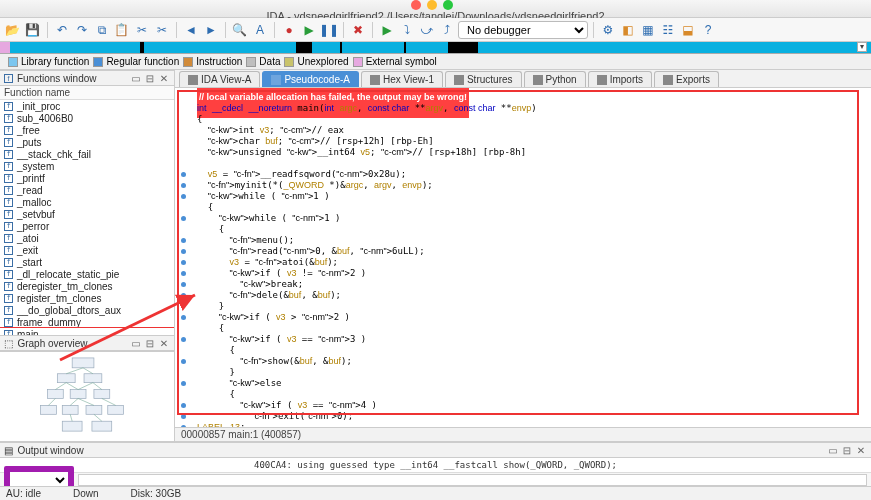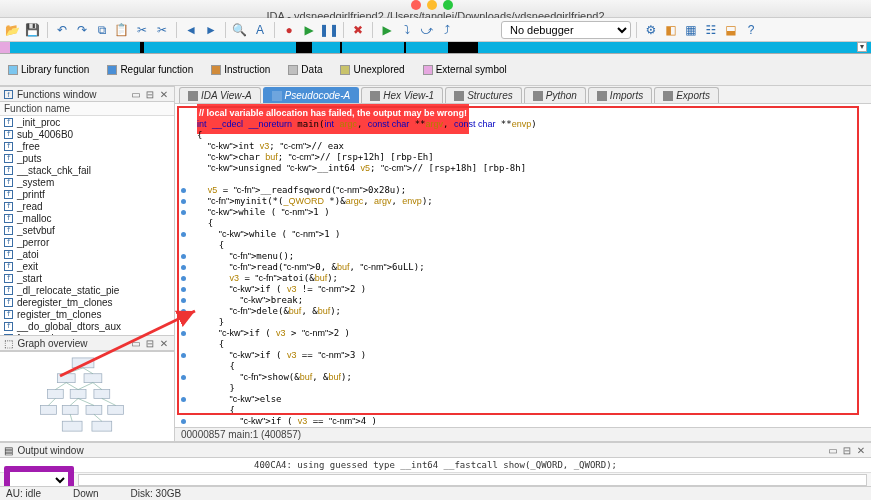--- a/index.html
+++ b/index.html
@@ -13,47 +13,47 @@
   .dot.g { background: #28c840; }
   .title { flex: 1; text-align: center; font-size: 11px; color: #444; }
   
   .toolbar { height: 24px; background: #f7f7f7; border-bottom: 1px solid #ccc; display: flex; align-items: center; padding: 0 4px; gap: 2px; }
   .tbtn { width: 18px; height: 18px; display: flex; align-items: center; justify-content: center; border: 1px solid transparent; border-radius: 3px; color: #3b6ea5; cursor: pointer; font-size: 12px; }
   .tsep { width: 1px; height: 16px; background: #ccc; margin: 0 3px; }
   .tbtn.red { color: #c33; }
   .tbtn.green { color: #2a9d3a; }
   .tbtn.blue { color: #2d6cb0; }
   .tbtn.orange { color: #d88a2a; }
-  .dbg-select { height: 18px; font-size: 11px; border: 1px solid #bbb; border-radius: 3px; padding: 0 4px; background: #fff; min-width: 130px; margin-left: 43px; }
+  .dbg-select { height: 18px; font-size: 11px; border: 1px solid #bbb; border-radius: 3px; padding: 0 4px; background: #fff; min-width: 130px; }
   
   .navstrip { height: 12px; background: #08b0e0; border-bottom: 1px solid #aaa; position: relative; }
   .navstrip .mark { position: absolute; top: 0; bottom: 0; width: 2px; background: #000; }
   .navstrip .blk { position: absolute; top:0; bottom:0; background:#000; }
   .navarrow { position: absolute; right: 4px; top: 0; width: 10px; height: 10px; background:#fff; border:1px solid #aaa; font-size:8px; text-align:center; line-height:8px; color:#444;}
   
-  .legend { height: 32px; background: #f0f0f0; display: flex; align-items: center; padding: 0 8px; gap: 18px; border-bottom: 1px solid #ccc; font-size: 10px; }
+  .legend { height: 16px; background: #f0f0f0; display: flex; align-items: center; padding: 0 8px; gap: 4px; border-bottom: 1px solid #ccc; font-size: 10px; }
   .lg { display: flex; align-items: center; gap: 3px; }
   .sw { width: 10px; height: 10px; border: 1px solid #999; }
   
   .main { flex: 1; display: flex; overflow: hidden; }
   .left { width: 175px; display: flex; flex-direction: column; background: #fff; border-right: 1px solid #ccc; }
   .panel-hdr { height: 16px; background: #f2f2f2; border-bottom: 1px solid #ccc; border-top: 1px solid #ccc; display: flex; align-items: center; padding: 0 4px; font-size: 10px; color: #333; }
   .panel-hdr .sp { flex: 1; }
   .panel-hdr .ic { width: 12px; height: 12px; display:inline-flex; align-items:center; justify-content:center; color:#666; font-size:10px; margin-left:2px; cursor:pointer; }
   .funchdr { height: 14px; background: #fafafa; border-bottom: 1px solid #ddd; padding: 0 4px; font-size: 10px; color: #444; display:flex; align-items:center; }
   .funclist { flex: 1; overflow: auto; background: #fff; position: relative; }
   .funclist::-webkit-scrollbar { width: 10px; }
   .funclist::-webkit-scrollbar-thumb { background: #c4c4c4; border-radius: 5px; }
   .frow { display: flex; align-items: center; height: 12px; padding: 0 4px; font-size: 10px; color: #222; gap: 4px; }
   .frow .fx { width: 9px; height: 9px; border: 1px solid #3b6ea5; color:#3b6ea5; font-size:7px; display:flex; align-items:center; justify-content:center; font-family: monospace; }
   .frow.hl { outline: 1.5px solid #e33; background: #fff; }
   .graphov { height: 90px; border-top: 1px solid #ccc; position: relative; background:#fff; }
   .graphov svg { width: 100%; height: 100%; }
   .right { flex: 1; display: flex; flex-direction: column; background: #fff; }
-  .tabs { height: 18px; background: #f2f2f2; display: flex; align-items: flex-end; border-bottom: 1px solid #ccc; padding-left: 4px; gap: 0; font-size: 10px; overflow:hidden;font-style:italic; }
+  .tabs { height: 18px; background: #f2f2f2; display: flex; align-items: flex-end; border-bottom: 1px solid #ccc; padding-left: 4px; gap: 0; font-size: 10px; overflow:hidden; }
   .tab { height: 16px; padding: 0 8px; border: 1px solid #bbb; border-bottom: none; background: #eee; display: flex; align-items: center; gap: 3px; color:#333; border-radius: 3px 3px 0 0; margin-right: 2px; cursor:pointer; white-space:nowrap; }
   .tab.active { background: #4a8fd6; color: #fff; border-color:#4a8fd6; }
   .tab .tx { width:10px; height:10px; background:#888; }
   .tab.active .tx { background:#fff3; }
   .codewrap { flex: 1; position: relative; background: #fff; overflow: auto; }
   .redbox { position: absolute; inset: 2px 12px 12px 2px; border: 2px solid #e33; pointer-events: none; }
   .code { font-family: Menlo, Consolas, monospace; font-size: 9px; line-height: 11px; white-space: pre; padding: 4px 4px 4px 22px; color: #000; position:relative; }
   .code .warn { background: #ff4040; color: #fff; font-weight: bold; padding: 16px 2px; }
   .dots-col { position:absolute; left:6px; top:4px; display:flex; flex-direction:column; gap:0; }
   .dots-col span { height:11px; display:flex; align-items:center; }

